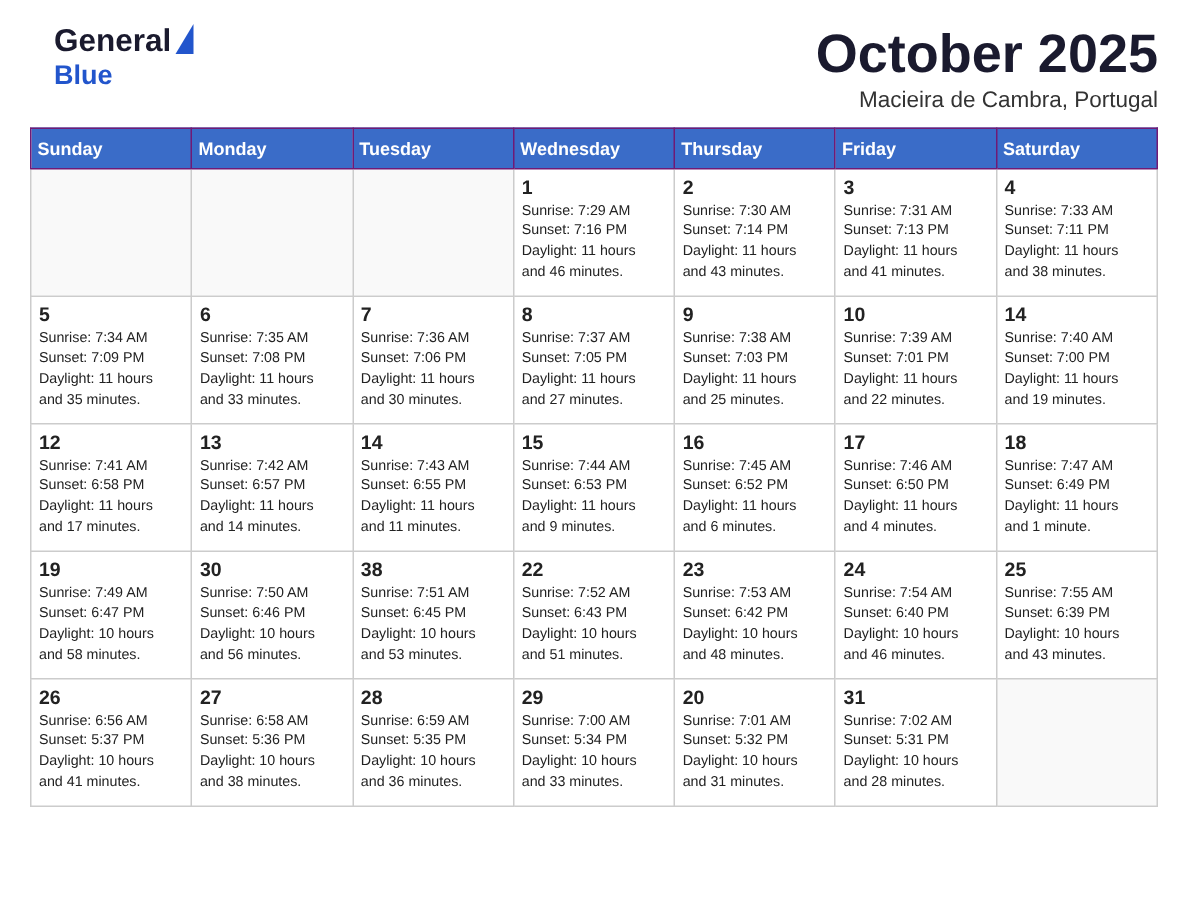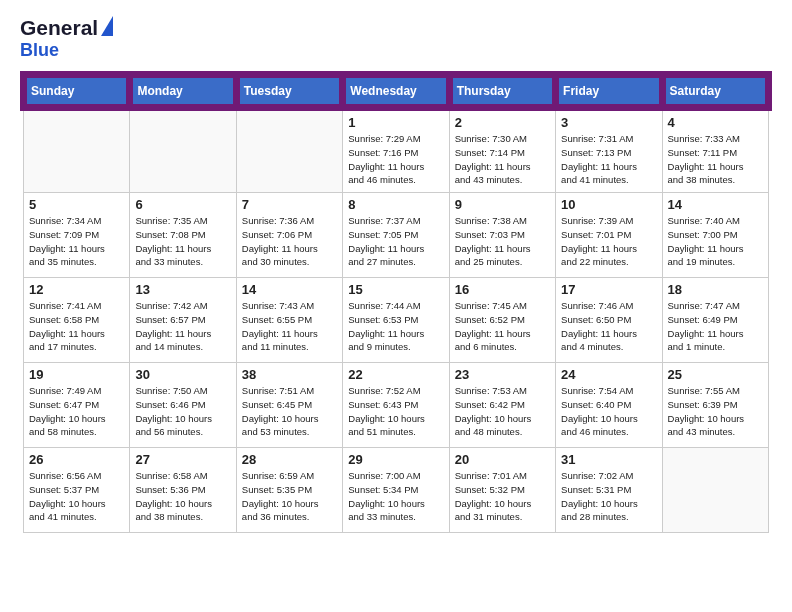--- a/index.html
+++ b/index.html
@@ -35,21 +35,21 @@
       border-collapse: collapse;
       table-layout: fixed;
     }
     .calendar th {
       background-color: #3a6cc8;
       color: #fff;
       font-size: 12px;
       font-weight: bold;
       padding: 6px 4px;
       text-align: left;
-      border: 7px solid #701a75;
+      border: 1px solid #701a75;
       margin-left: 41px;
     }
     .calendar td {
       border: 1px solid #ccc;
       vertical-align: top;
       padding: 4px 5px;
       font-size: 10px;
       color: #222;
       height: 85px;
       background: #fff;
@@ -65,20 +65,21 @@
     }
     .day-info {
       font-size: 9.5px;
       line-height: 1.45;
       color: #222;
     }
     .logo-wrap {
       display: flex;
       flex-direction: column;
       align-items: flex-start;
+      margin-left: 16px;
     }
     .logo-row {
       display: flex;
       align-items: center;
     }
     .general-text {
       color: #1a1a2e;
       font-size: 21px;
       font-weight: bold;
     }
@@ -104,20 +105,22 @@
 
 <div class="header">
   <div class="logo-wrap">
     <div class="logo-row">
       <span class="general-text">General</span>
       <span class="logo-triangle"></span>
     </div>
     <span class="blue-text">Blue</span>
   </div>
   <div class="title-block">
+    <div class="month-title">October 2025</div>
+    <div class="subtitle">Macieira de Cambra, Portugal</div>
   </div>
 </div>
 
 <table class="calendar">
   <thead>
     <tr>
     <th>Sunday</th>
         <th>Monday</th>
         <th>Tuesday</th>
         <th>Wednesday</th>

